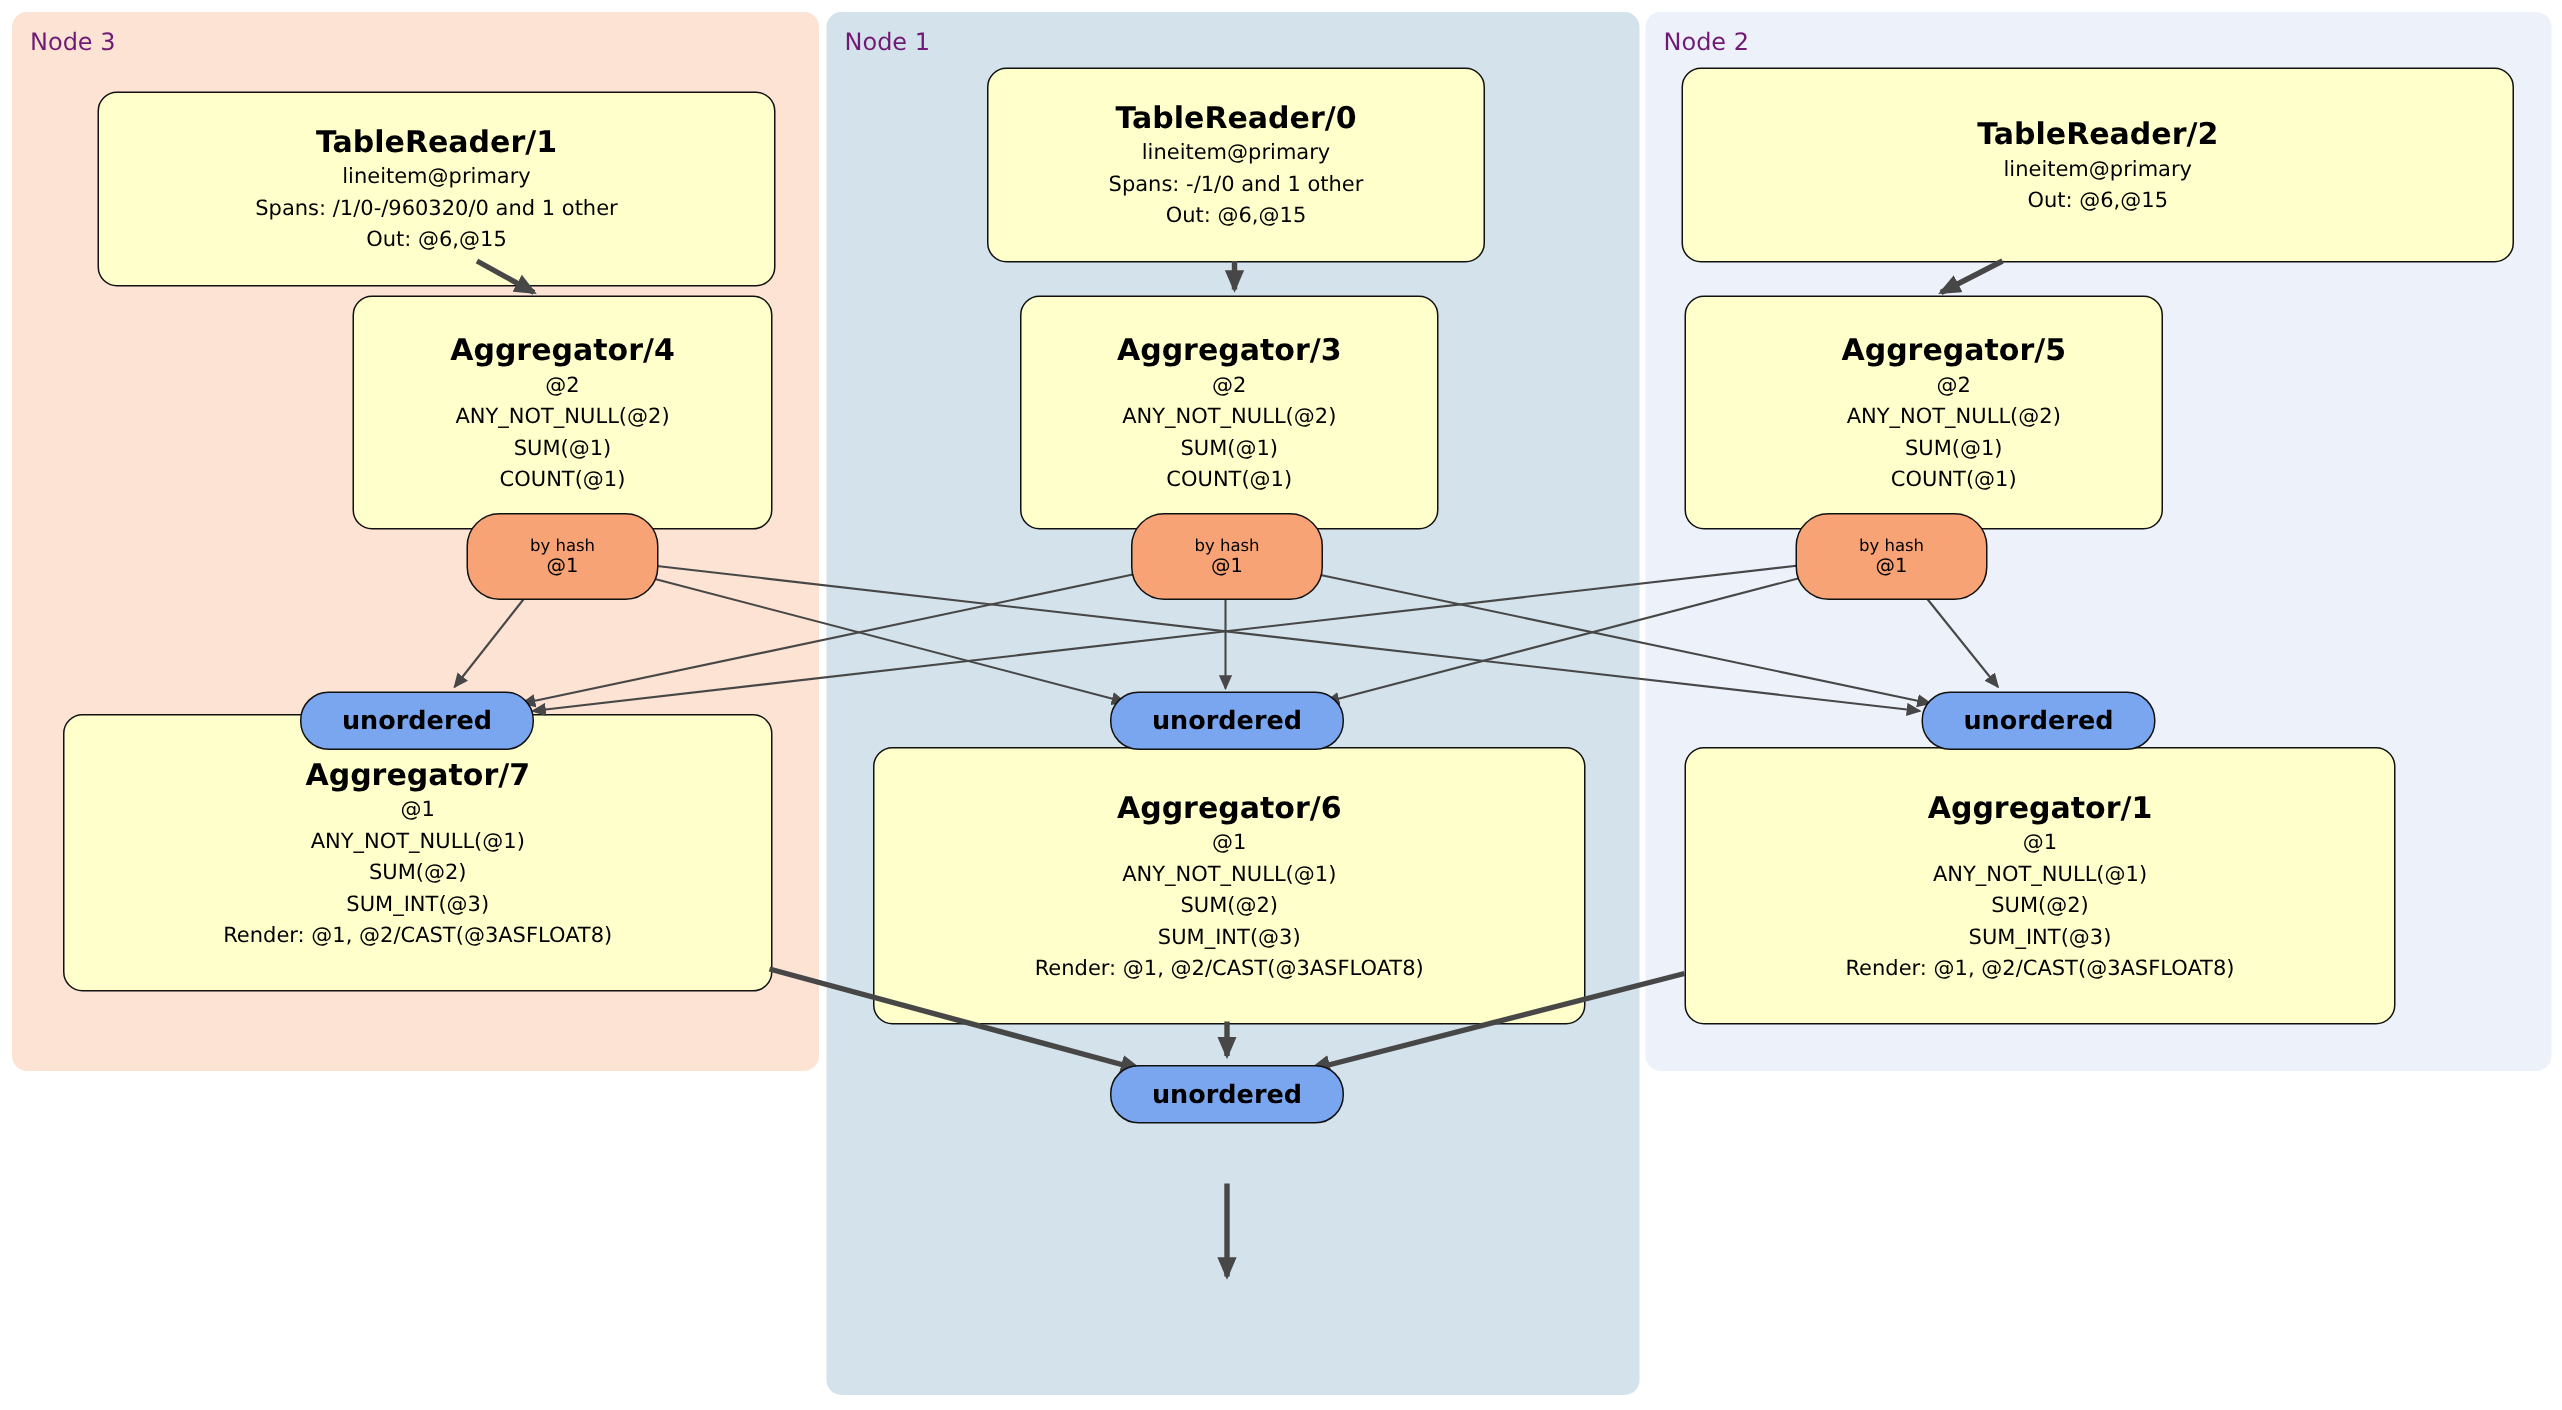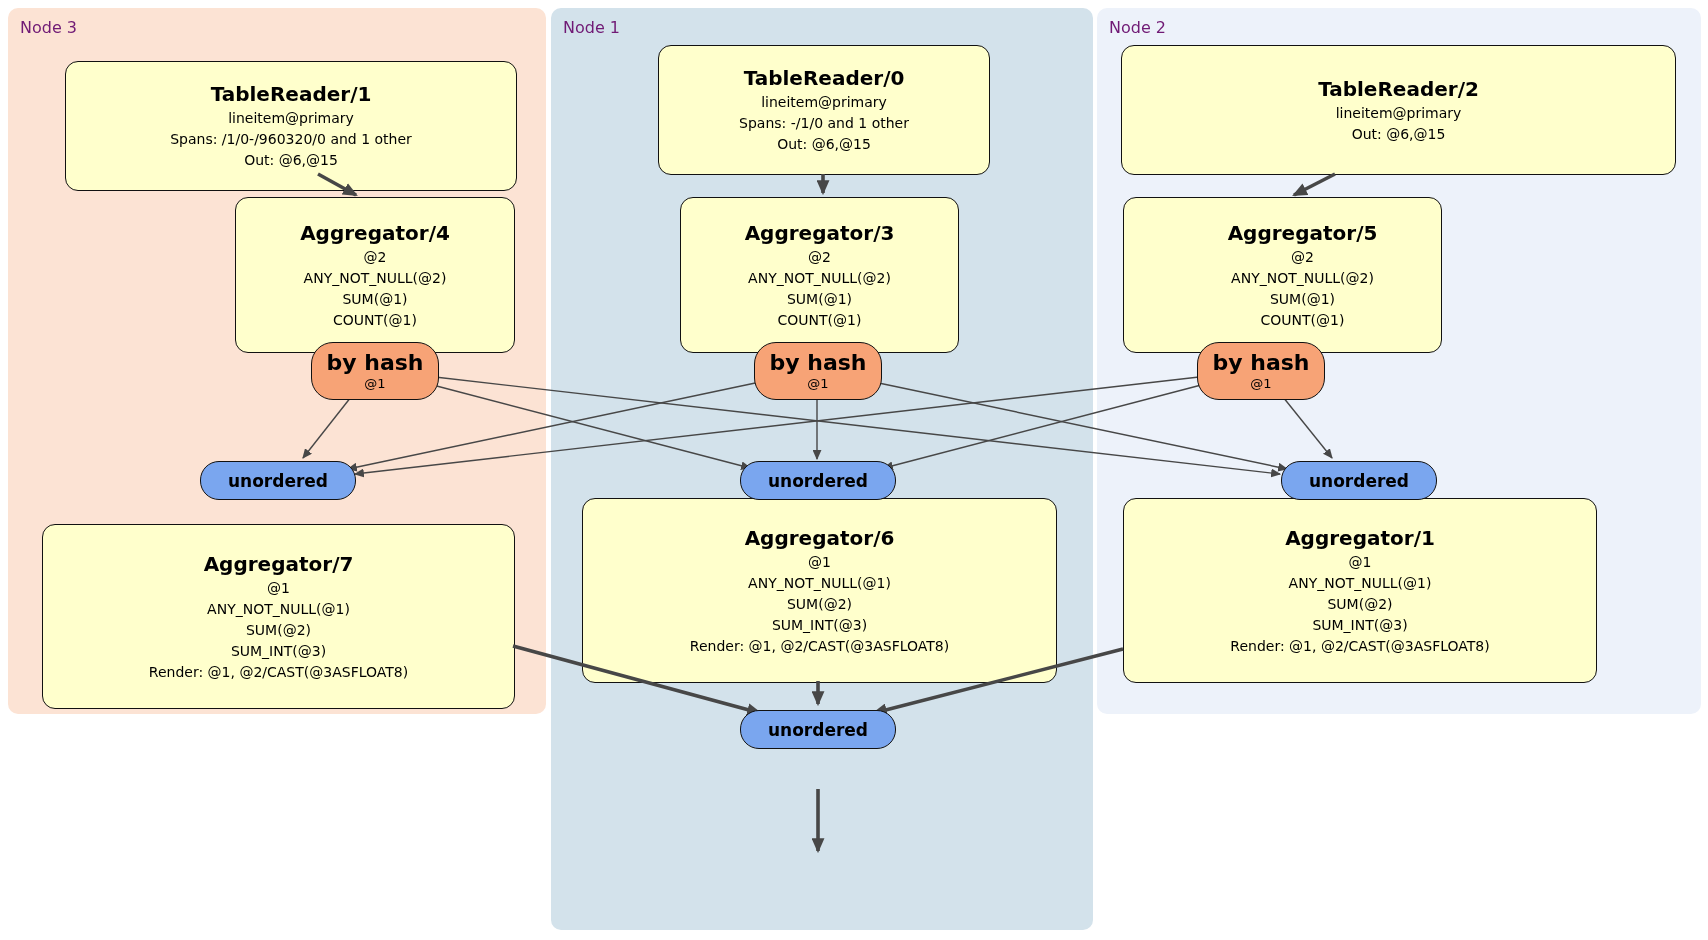--- a/index.html
+++ b/index.html
@@ -28,31 +28,31 @@
        text-align:center;line-height:1.5;}
   .box-title{font-weight:700;font-size:20px;line-height:1.35;}
   .box-line{font-size:14px;}
 
   .box.tr1{left:65px;top:45px;width:450px;height:128px;margin-top:16px;}
   .box.tr0{left:658px;top:45px;width:330px;height:128px;}
   .box.tr2{left:1121px;top:45px;width:553px;height:128px;}
   .box.agg4{left:235px;top:197px;width:278px;height:154px;}
   .box.agg3{left:680px;top:197px;width:277px;height:154px;}
   .box.agg5{left:1123px;top:197px;width:277px;height:154px;padding-left:40px;}
-  .box.agg7{left:42px;top:524px;width:471px;height:183px;}
+  .box.agg7{left:42px;top:476px;width:471px;height:183px;}
   .box.agg6{left:582px;top:498px;width:473px;height:183px;}
   .box.agg8{left:1123px;top:498px;width:472px;height:183px;}
   .box.noop{left:737px;top:746px;width:161px;height:42px;border-radius:10px;}
   .box.resp{left:730px;top:855px;width:177px;height:45px;border-radius:10px;}
   .box.noop .box-title,.box.resp .box-title{font-size:21px;}
 
   .router{position:absolute;z-index:4;background:var(--router-fill);border:1.6px solid #111;
           border-radius:22px;width:126px;height:56px;display:flex;flex-direction:column;
           align-items:center;justify-content:center;text-align:center;}
-  .router-title{font-weight:700;font-size:22px;line-height:1.2;}
+  .router-title{font-weight:400;font-size:11px;line-height:1.2;}
   .router-key{font-size:13px;line-height:1.2;}
   .router.r4{left:311px;top:342px;}
   .router.r3{left:754px;top:342px;}
   .router.r5{left:1197px;top:342px;}
 
   .sync{position:absolute;z-index:4;background:var(--sync-fill);border:1.6px solid #111;
         border-radius:19px;width:154px;height:37px;display:flex;align-items:center;justify-content:center;
         font-weight:700;font-size:17px;}
   .sync.s7{left:200px;top:461px;}
   .sync.s6{left:740px;top:461px;}

